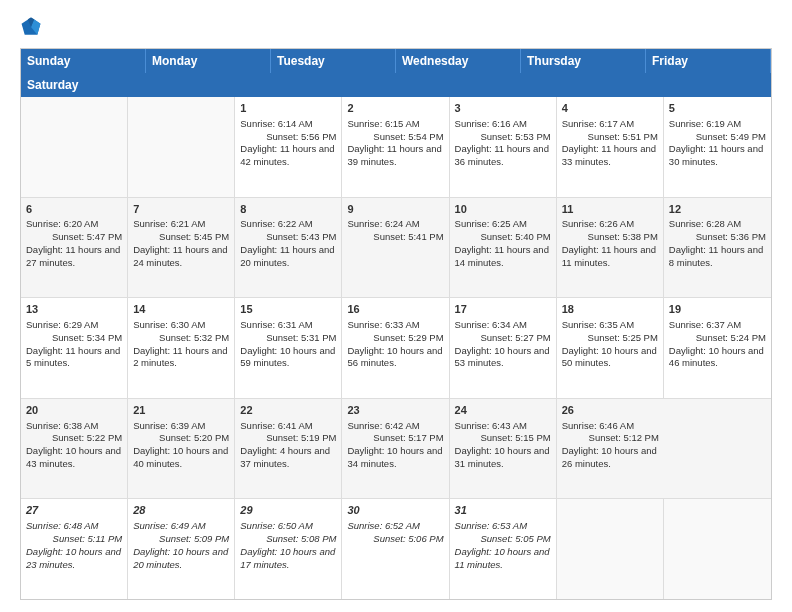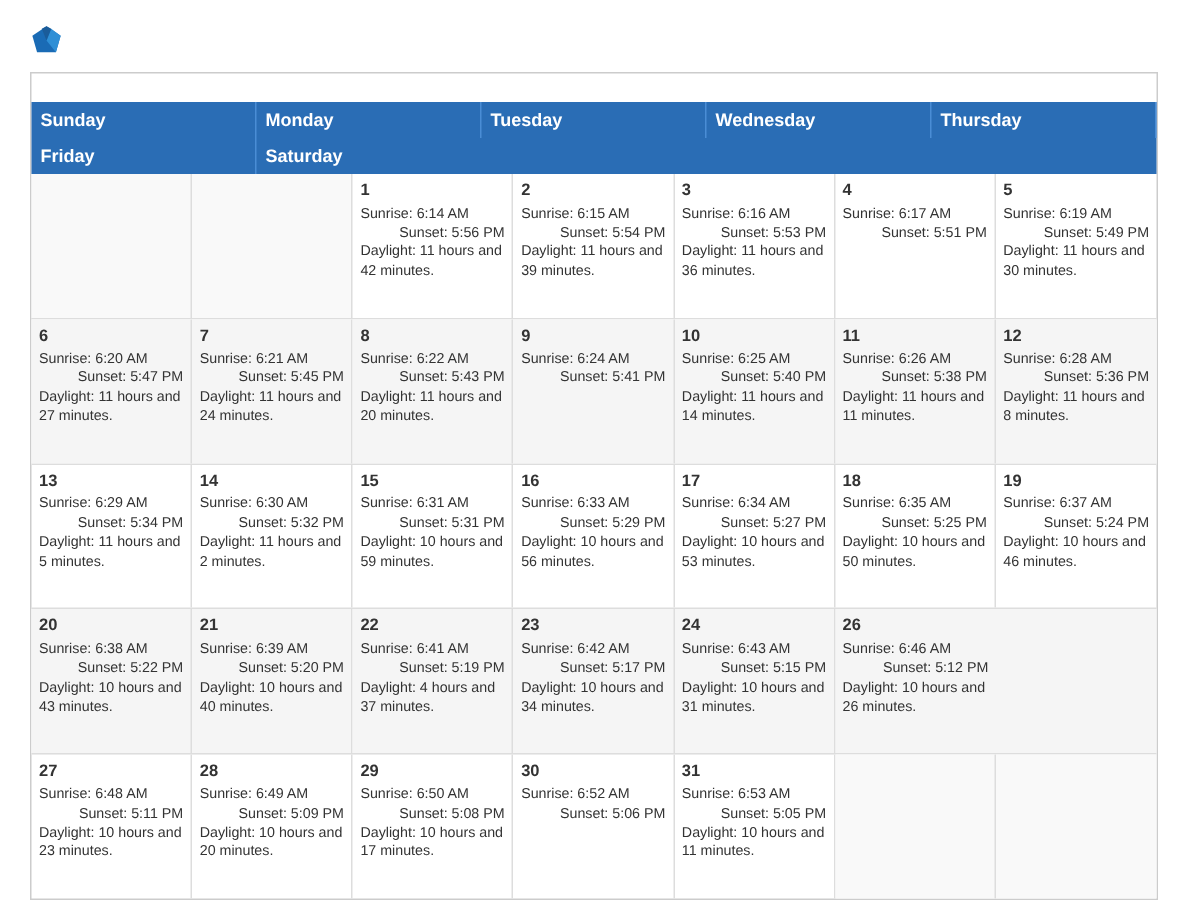--- a/index.html
+++ b/index.html
@@ -54,23 +54,22 @@
       color: #555;
     }
     .calendar {
       flex: 1;
       display: flex;
       flex-direction: column;
       border: 1px solid #ccc;
     }
     .cal-header {
       display: grid;
-      grid-template-columns: repeat(5, 1fr);
+      grid-template-columns: repeat(6, 1fr);
       background: #2a6db5;
-      margin-top: 19px;
     }
     .cal-header-cell {
       color: #fff;
       font-size: 12px;
       font-weight: bold;
       padding: 5px 6px;
       border-right: 1px solid #4a8dd5;
     }
     .cal-header-cell:last-child {
       border-right: none;
@@ -81,20 +80,21 @@
       flex-direction: column;
     }
     .cal-row {
       display: grid;
       grid-template-columns: repeat(7, 1fr);
       flex: 1;
       border-bottom: 1px solid #ddd;
     }
     .cal-row:last-child {
       border-bottom: none;
+      font-style: italic;
     }
     .cal-cell {
       border-right: 1px solid #ddd;
       padding: 4px 5px;
       font-size: 9.5px;
       color: #333;
       line-height: 1.35;
       vertical-align: top;
       min-height: 0;
     }
@@ -171,20 +171,21 @@
           <div class="cal-cell">
             <span class="day-num">3</span>
             <div class="sunrise">Sunrise: 6:16 AM</div>
             <div class="sunset">Sunset: 5:53 PM</div>
             <div class="daylight">Daylight: 11 hours and 36 minutes.</div>
           </div>
           <div class="cal-cell">
             <span class="day-num">4</span>
             <div class="sunrise">Sunrise: 6:17 AM</div>
             <div class="sunset">Sunset: 5:51 PM</div>
+            <div class="daylight">Daylight: 11 hours and 33 minutes.</div>
           </div>
           <div class="cal-cell">
             <span class="day-num">5</span>
             <div class="sunrise">Sunrise: 6:19 AM</div>
             <div class="sunset">Sunset: 5:49 PM</div>
             <div class="daylight">Daylight: 11 hours and 30 minutes.</div>
           </div>
         </div>
         <div class="cal-row row-alt">
           <div class="cal-cell">

